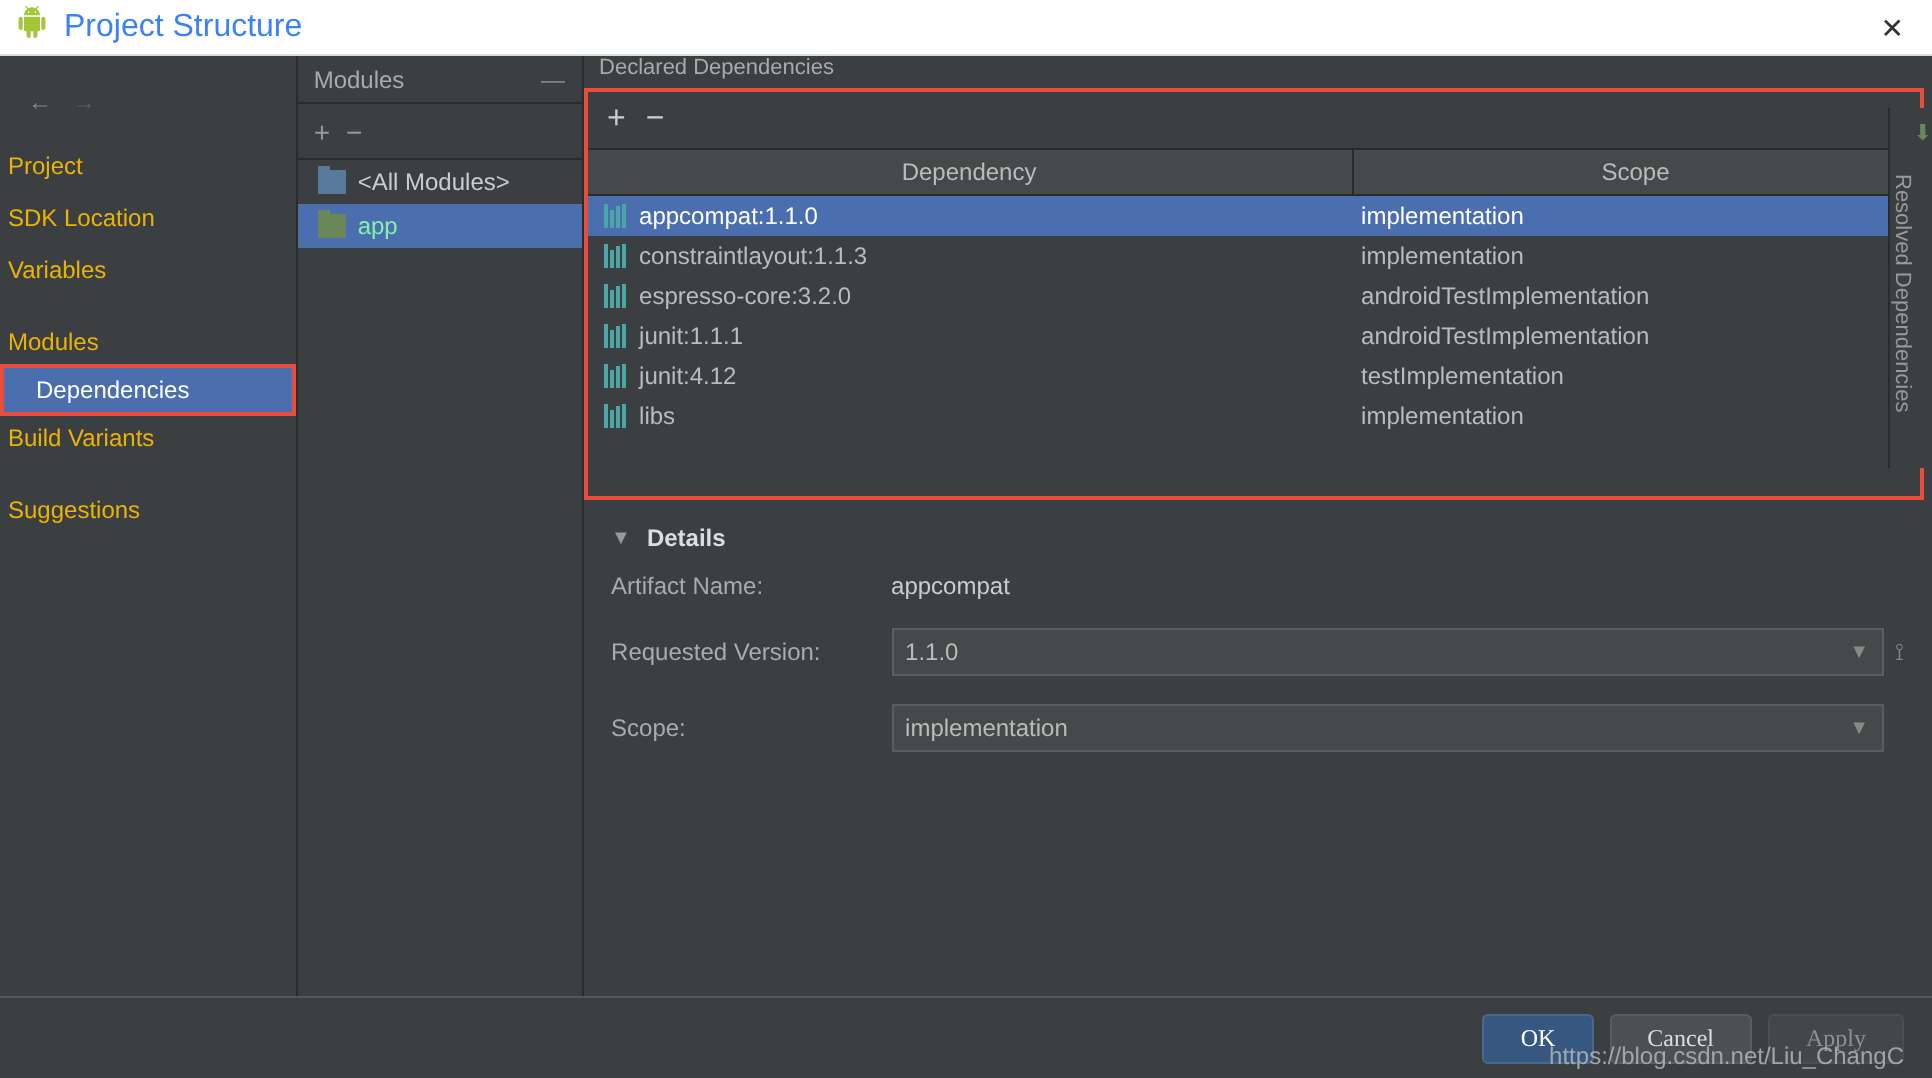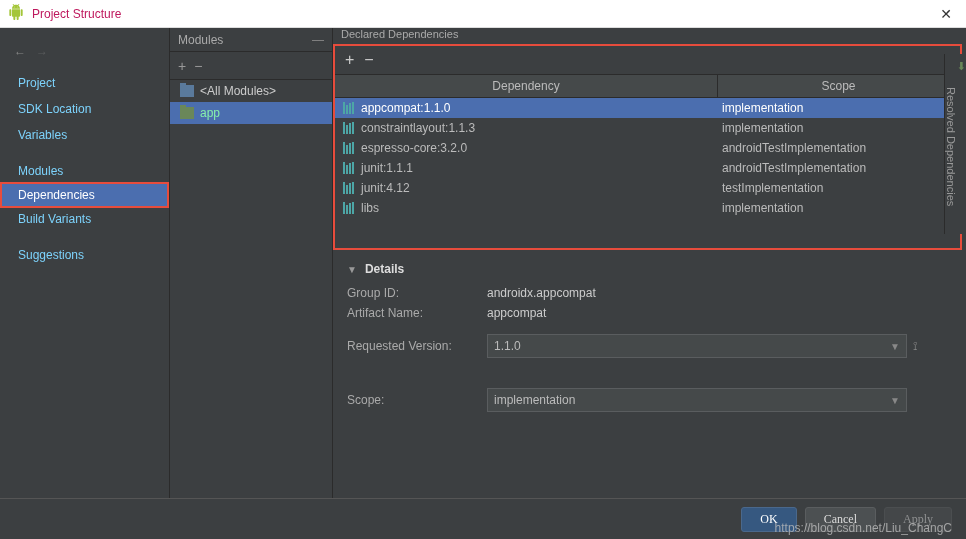--- a/index.html
+++ b/index.html
@@ -1,28 +1,28 @@
 <!DOCTYPE html>
 <html><head>
 <meta charset="utf-8">
 <style>
 * { margin: 0; padding: 0; box-sizing: border-box; font-family: "Segoe UI", Arial, sans-serif; }
 body { width: 966px; height: 539px; background: #fff; overflow: hidden; position: relative; }
 
 .titlebar { height: 28px; background: #fff; border-bottom: 1px solid #ddd; display: flex; align-items: center; padding: 0 8px; }
 .titlebar .android-icon svg { width: 16px; height: 16px; }
-.titlebar .title { margin-left: 8px; font-size: 12px; color: #be185d; }
+.titlebar .title { margin-left: 8px; font-size: 16px; color: #3b82f6; }
 .titlebar .close { margin-left: auto; font-size: 14px; color: #333; cursor: pointer; padding: 0 6px; }
 
 .main { display: flex; height: 470px; background: #3c3f41; color: #bbb; font-size: 12px; position: relative; }
 
 .sidebar { width: 170px; background: #3c3f41; border-right: 1px solid #2b2b2b; padding-top: 10px; }
 .nav-back { display: flex; gap: 10px; padding: 6px 14px 12px; color: #888; }
 .nav-back span { cursor: pointer; }
-.sidebar-item { padding: 6px 18px; cursor: pointer; color: #7dd3fc; }
+.sidebar-item { padding: 6px 4px; cursor: pointer; color: #eab308; }
 .sidebar-item.selected { background: #4b6eaf; color: #fff; border: 2px solid #e74c3c; margin: -2px 0; padding: 4px 16px; }
 .sidebar-sep { height: 10px; }
 
 .modules-panel { width: 163px; background: #3c3f41; border-right: 1px solid #2b2b2b; }
 .panel-header { display: flex; align-items: center; justify-content: space-between; padding: 4px 8px; border-bottom: 1px solid #2b2b2b; color: #aaa; height: 24px; }
 .panel-header .mini { color: #888; cursor: pointer; }
 .toolbar { display: flex; gap: 8px; padding: 4px 8px; border-bottom: 1px solid #2b2b2b; height: 28px; align-items: center; }
 .toolbar span { color: #999; cursor: pointer; font-size: 14px; }
 .module-item { display: flex; align-items: center; gap: 6px; padding: 4px 10px; cursor: pointer; color: #ccc; }
 .module-item.selected { background: #4b6eaf; color: #86efac; }
@@ -50,21 +50,21 @@
 .lib-icon i:nth-child(3){ height: 11px; margin-top:1px;}
 .dep-body { flex: 1; min-height: 150px; }
 
 .details { padding: 8px 14px; color: #bbb; }
 .details-head { display: flex; align-items: center; gap: 8px; margin-bottom: 10px; }
 .details-head .triangle { color: #999; cursor: pointer; font-size: 10px; }
 .details-head .label { font-weight: bold; color: #ddd; }
 .detail-row { display: flex; align-items: center; margin: 6px 0; }
 .detail-row .label { width: 140px; color: #aaa; }
 .detail-row .value { color: #ccc; }
-.combo { display: flex; align-items: center; background: #45494a; border: 1px solid #5a5d5f; height: 24px; width: 420px; padding: 0 6px; justify-content: space-between; cursor: pointer; }
+.combo { display: flex; align-items: center; background: #45494a; border: 1px solid #5a5d5f; height: 24px; width: 496px; padding: 0 6px; justify-content: space-between; cursor: pointer; }
 .combo .arrow { color: #888; font-size: 10px; }
 .link-icon { margin-left: 6px; color: #888; cursor: pointer; }
 
 .right-tab { position: absolute; right: 0; top: 26px; width: 22px; height: 180px; background: #3c3f41; border-left: 1px solid #2b2b2b; writing-mode: vertical-rl; text-align: center; font-size: 11px; color: #999; padding-top: 6px; z-index: 10; }
 .right-tab .ricon { writing-mode: horizontal-tb; margin-bottom: 4px; color: #6a8759; }
 
 .footer { height: 41px; background: #3c3f41; border-top: 1px solid #555; display: flex; justify-content: flex-end; align-items: center; gap: 8px; padding: 0 14px; position: relative; }
 .btn { padding: 4px 18px; border: 1px solid #5a5d5f; background: #4c5052; color: #ddd; font-size: 12px; cursor: pointer; border-radius: 3px; font-family: Liberation Serif, serif; }
 .btn.primary { background: #365880; border-color: #4a688c; color: #fff; }
 .btn.disabled { opacity: 0.5; }
@@ -206,36 +206,32 @@
         </div>
       </div>
     </div>
 
     <div class="details">
       <div class="details-head">
         <span class="triangle">▼</span>
         <span class="label">Details</span>
       </div>
       <div class="detail-row">
-        <span class="label">Group ID:</span>
-        <span class="value">androidx.appcompat</span>
-      </div>
-      <div class="detail-row">
         <span class="label">Artifact Name:</span>
         <span class="value">appcompat</span>
       </div>
       <div class="detail-row" style="margin-top:14px">
         <span class="label">Requested Version:</span>
         <div class="combo">
           <span>1.1.0</span>
           <span class="arrow">▼</span>
         </div>
         <span class="link-icon">⟟</span>
       </div>
-      <div class="detail-row" style="margin-top:30px">
+      <div class="detail-row" style="margin-top:14px">
         <span class="label">Scope:</span>
         <div class="combo">
           <span>implementation</span>
           <span class="arrow">▼</span>
         </div>
       </div>
     </div>
   </div>
 
   <div class="right-tab">

